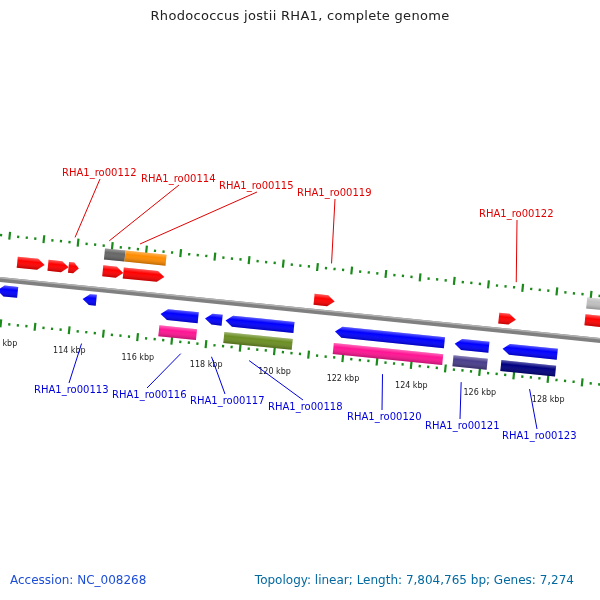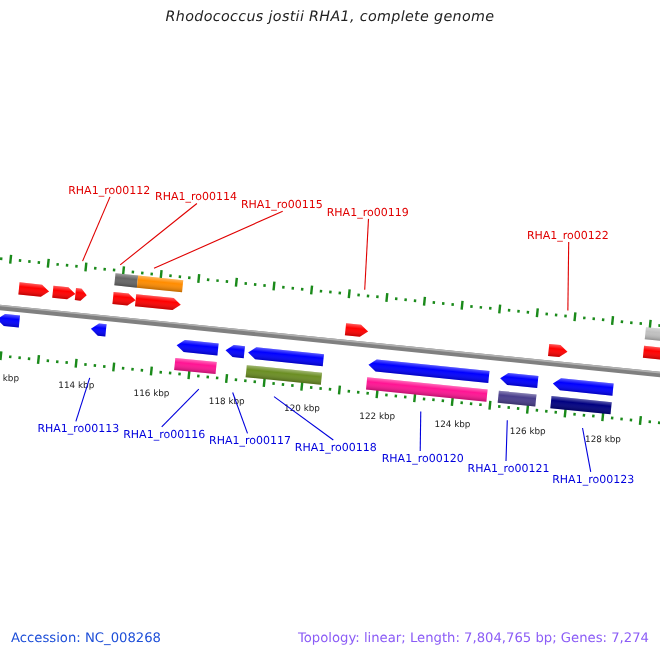--- a/index.html
+++ b/index.html
@@ -1,21 +1,21 @@
 <!DOCTYPE html>
 <html><head>
 <meta charset="utf-8">
 <style>
   html, body { margin: 0; padding: 0; background: #ffffff; }
   body { width: 600px; height: 600px; position: relative; overflow: hidden;
          font-family: "DejaVu Sans", sans-serif; }
   .title { position: absolute; top: 8px; left: 0; width: 600px; text-align: center;
-           font-style: italic; font-size: 13px; color: #222; letter-spacing: 0.3px; }
+           font-size: 13px; color: #222; letter-spacing: 0.3px; }
   .footer-left { position: absolute; left: 10px; top: 573px; font-size: 12px; color: #1d4ed8; }
-  .footer-right { position: absolute; right: 10px; top: 573px; font-size: 12px; color: #8b5cf6; }
+  .footer-right { position: absolute; right: 26px; top: 573px; font-size: 12px; color: #0369a1; }
   svg { position: absolute; left: 0; top: 0; }
   .lbl-fwd { fill: #e00000; font-size: 10px; font-family: "DejaVu Sans", sans-serif; }
   .lbl-rev { fill: #0000dd; font-size: 10px; font-family: "DejaVu Sans", sans-serif; }
   .kbp { fill: #222; font-size: 8px; font-family: "DejaVu Sans", sans-serif; }
 </style>
 </head>
 <body>
 
 <div class="title">Rhodococcus jostii RHA1, complete genome</div>
 

